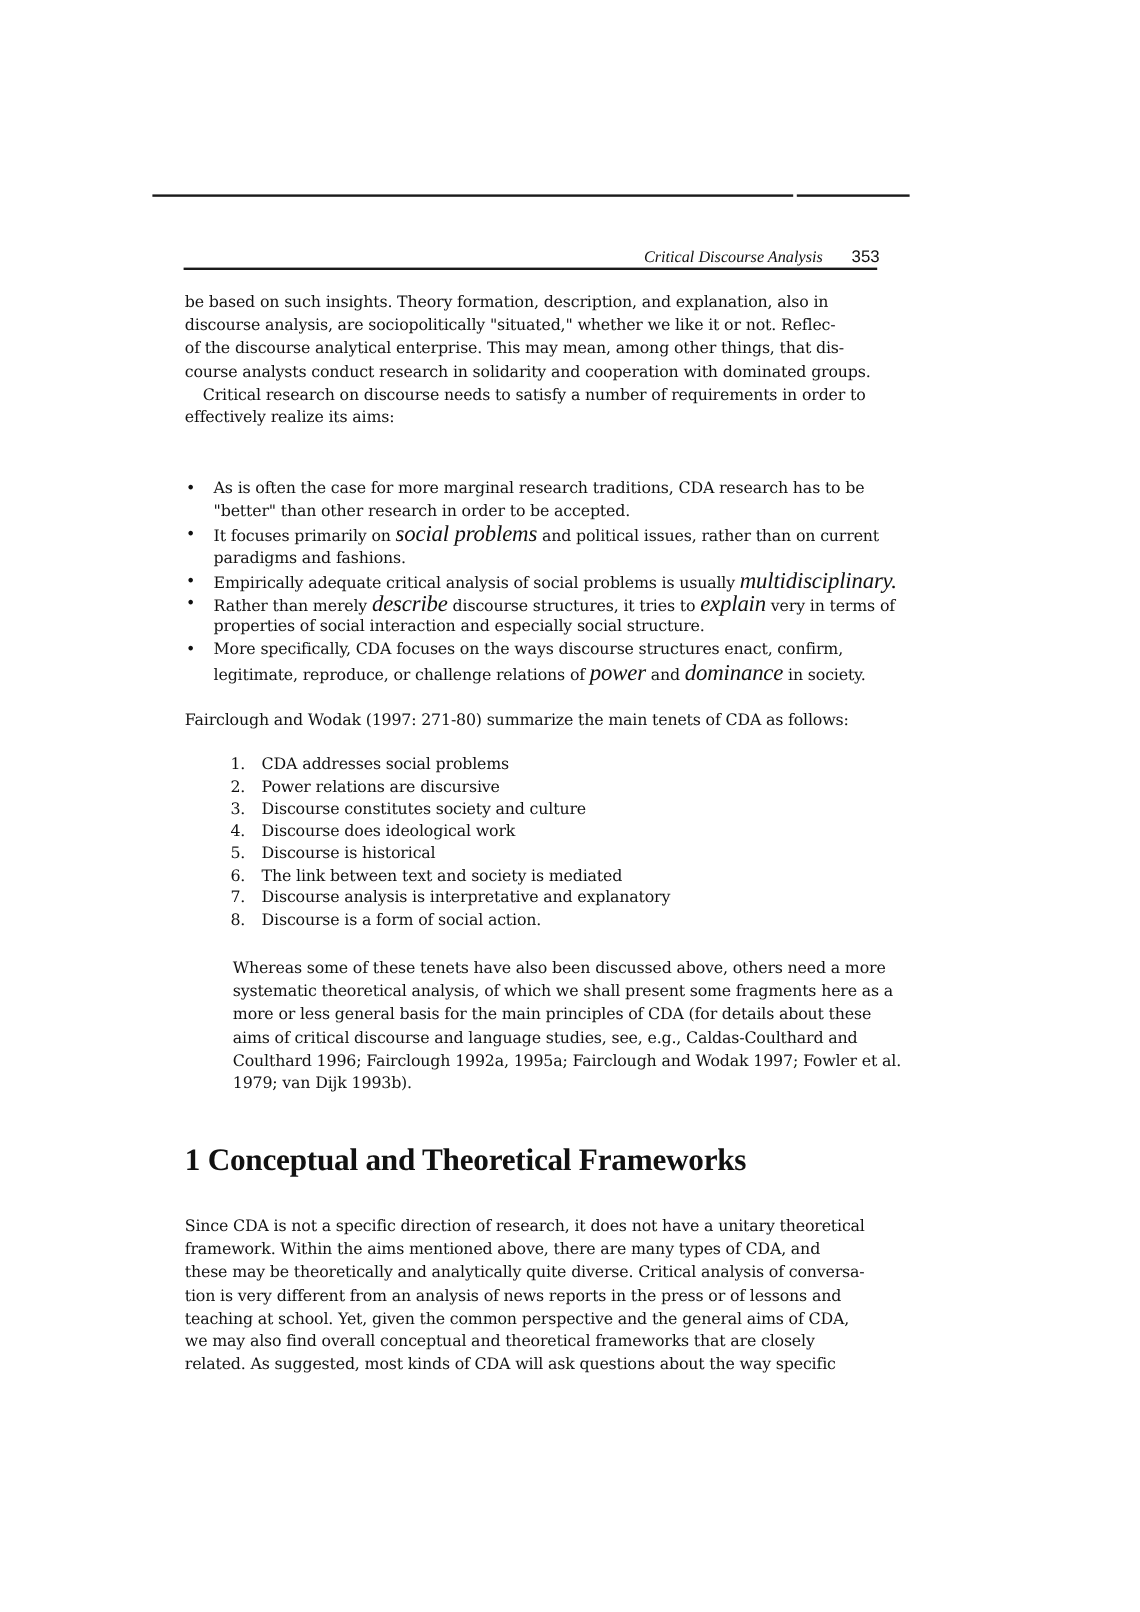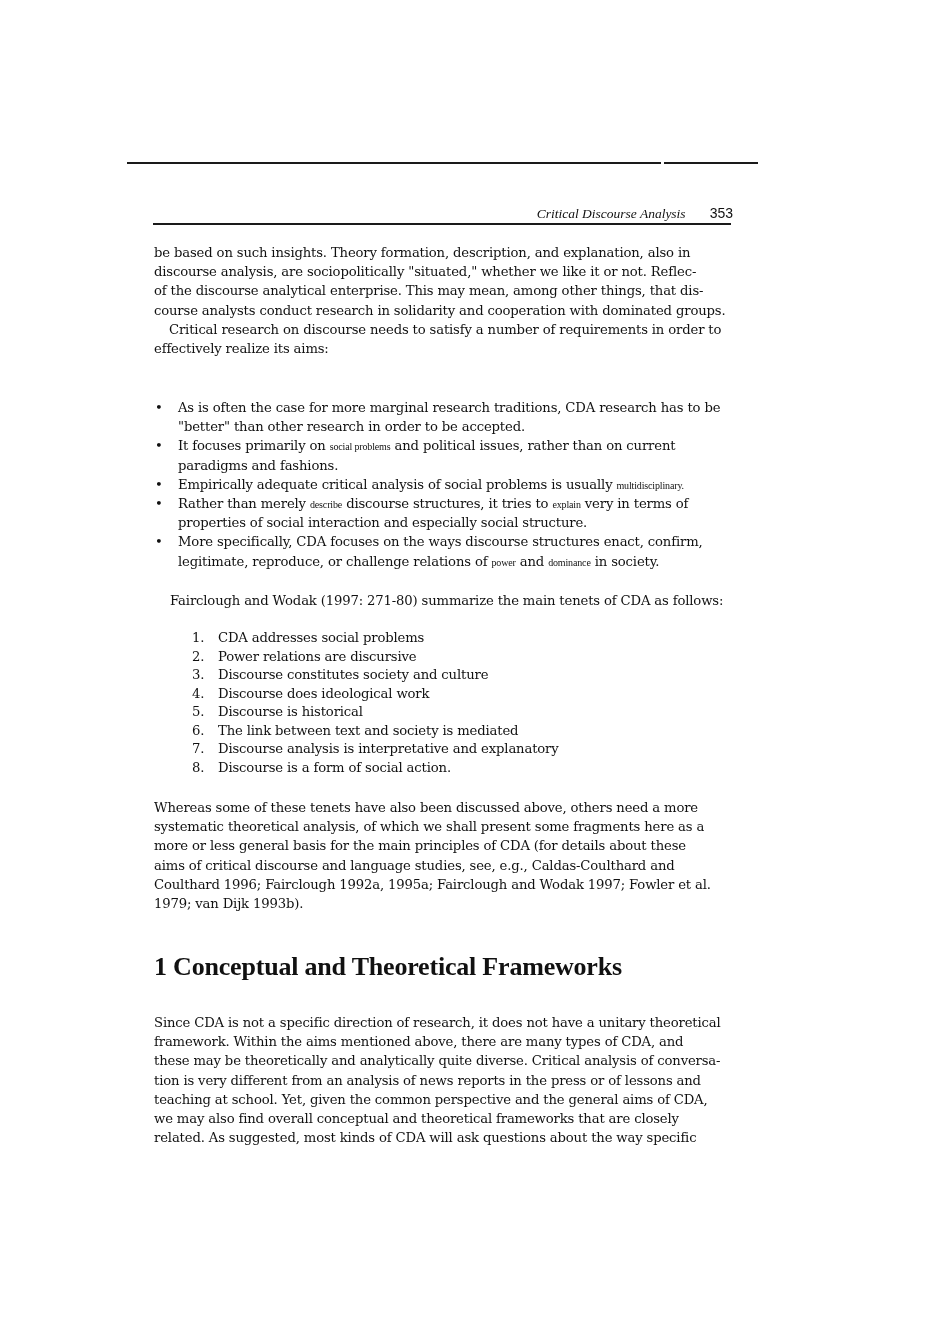--- a/index.html
+++ b/index.html
@@ -46,21 +46,22 @@
       font-family: "DejaVu Serif", serif;
       font-size: 13.2px;
       line-height: 19.2px;
       letter-spacing: -0.15px;
       white-space: nowrap;
     }
     .line { display: block; height: 19.2px; }
     .indent { padding-left: 15px; }
     .it {
       font-family: "Liberation Serif", serif;
-      font-size: 10px;
+      font-style: italic;
+      font-size: 19px;
     }
     ul.bullets {
       position: absolute;
       left: 154px;
       top: 398px;
       margin: 0;
       padding: 0;
       list-style: none;
       font-family: "DejaVu Serif", serif;
       font-size: 13.2px;
@@ -151,36 +152,36 @@
     <span class="line"><span>Rather than merely </span><span class="it">describe</span><span> discourse structures, it tries to </span><span class="it">explain</span><span>  very in terms of</span></span>
     <span class="line">properties of social interaction and especially social structure.</span>
   </li>
   <li>
     <span class="dot">•</span>
     <span class="line">More specifically, CDA focuses on the ways discourse structures enact, confirm,</span>
     <span class="line"><span>legitimate, reproduce, or challenge relations of </span><span class="it">power</span><span>  and </span><span class="it">dominance</span><span>  in society.</span></span>
   </li>
 </ul>
 
-<div class="body-text" style="top:591px;margin-left:16px;">
+<div class="body-text" style="top:591px;">
   <span class="line">Fairclough and Wodak (1997: 271-80) summarize the main tenets of CDA as follows:</span>
 </div>
 
 <ol class="tenets">
   <li><span class="num">1.</span><span>CDA addresses social problems</span></li>
   <li><span class="num">2.</span><span>Power relations are discursive</span></li>
   <li><span class="num">3.</span><span>Discourse constitutes society and culture</span></li>
   <li><span class="num">4.</span><span>Discourse does ideological work</span></li>
   <li><span class="num">5.</span><span>Discourse is historical</span></li>
   <li><span class="num">6.</span><span>The link between text and society is mediated</span></li>
   <li><span class="num">7.</span><span>Discourse analysis is interpretative and explanatory</span></li>
   <li><span class="num">8.</span><span>Discourse is a form of social action.</span></li>
 </ol>
 
-<div class="body-text" style="top:798px;">
+<div class="body-text" style="top:798px;margin-left:40px;">
   <span class="line">Whereas some of these tenets have also been discussed above, others need a more</span>
   <span class="line">systematic theoretical analysis, of which we shall present some fragments here as a</span>
   <span class="line">more or less general basis for the main principles of CDA (for details about these</span>
   <span class="line">aims of critical discourse and language studies, see, e.g., Caldas-Coulthard and</span>
   <span class="line">Coulthard 1996; Fairclough 1992a, 1995a; Fairclough and Wodak 1997; Fowler et al.</span>
   <span class="line">1979; van Dijk 1993b).</span>
 </div>
 
 <h2 class="section-heading">1 Conceptual and Theoretical Frameworks</h2>
 

